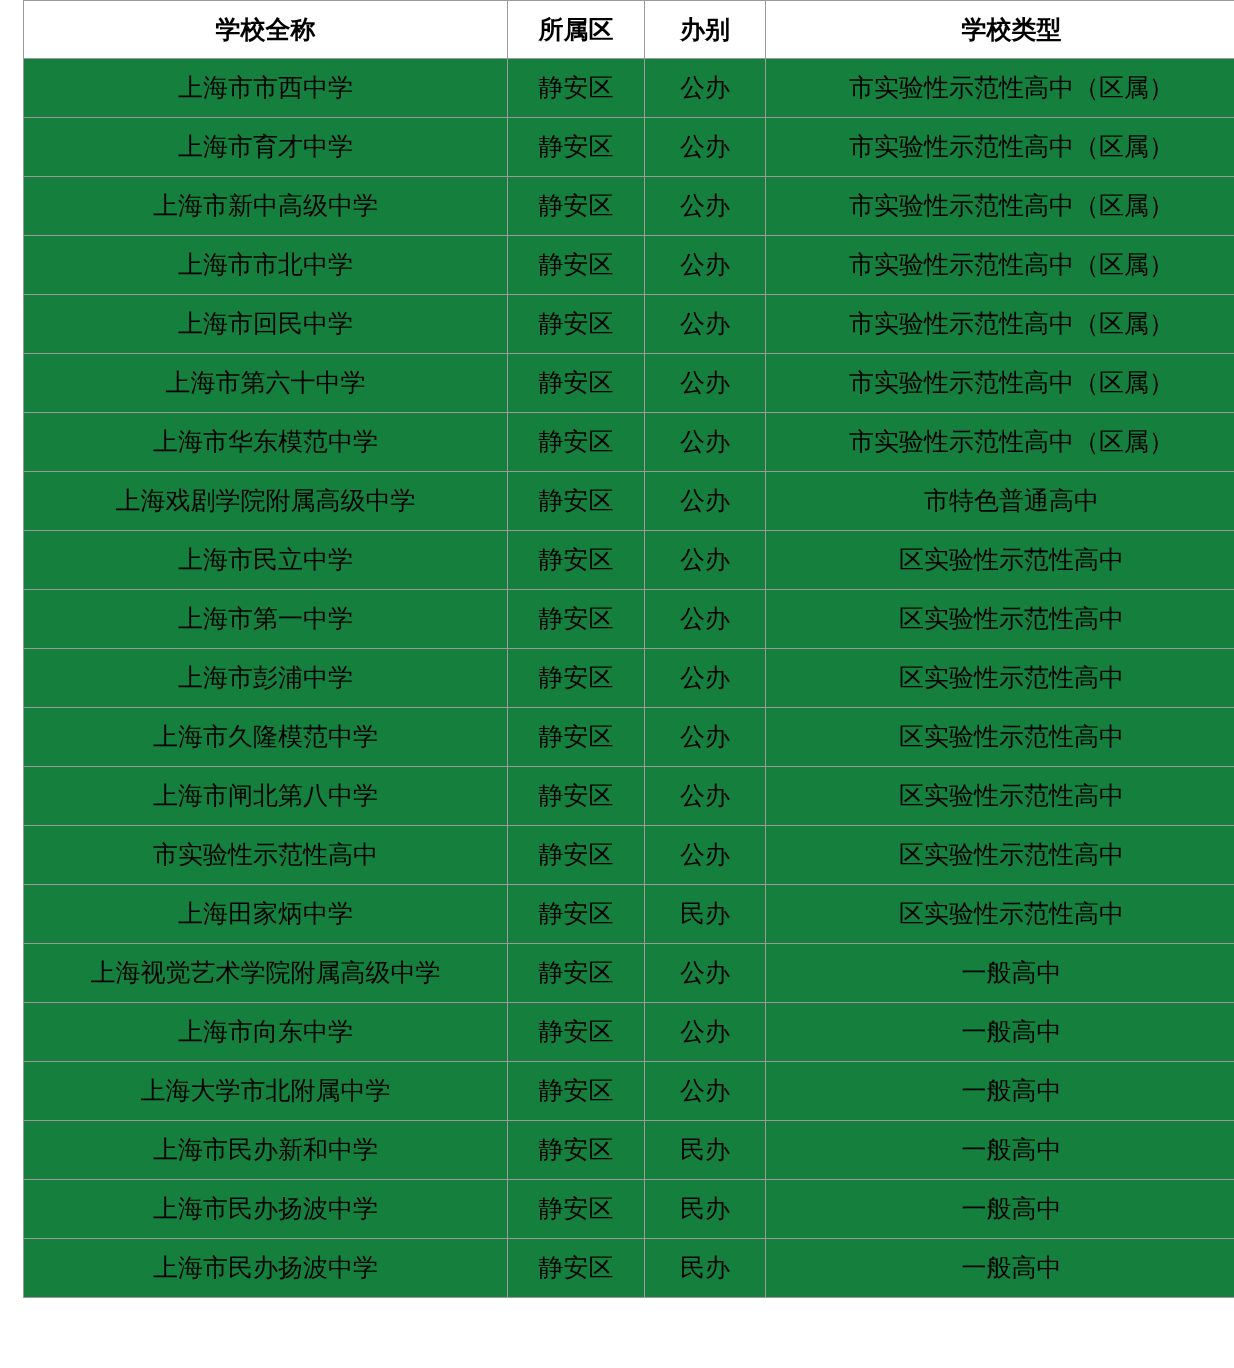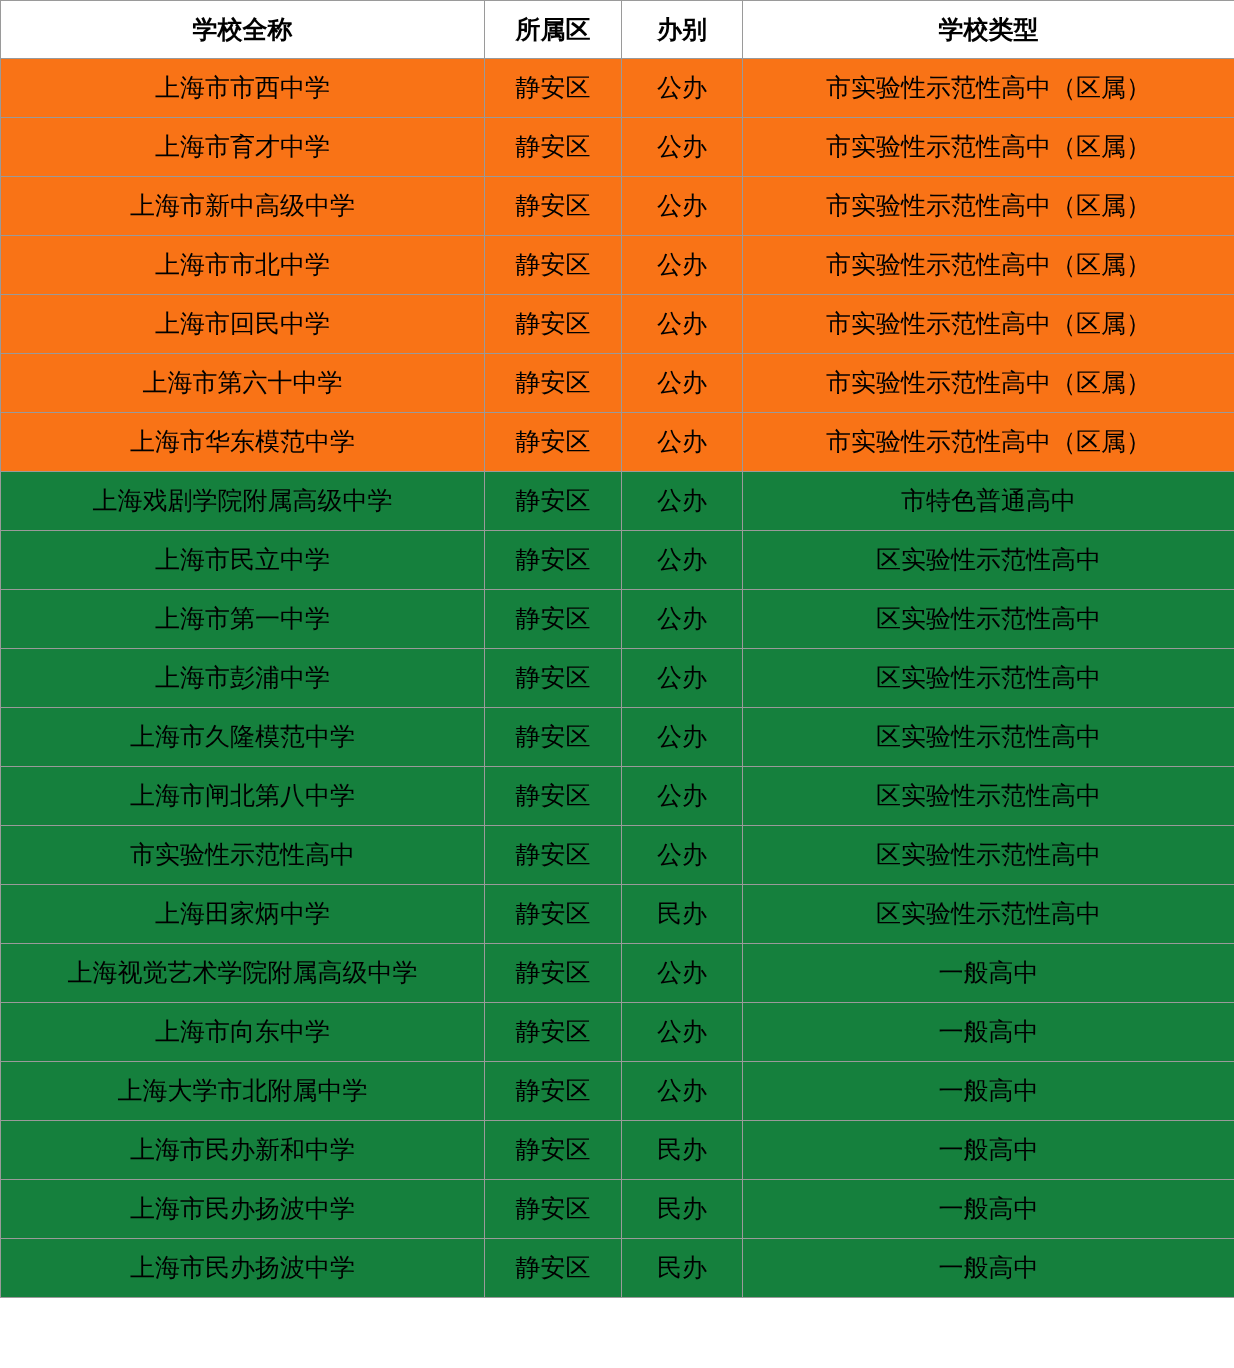--- a/index.html
+++ b/index.html
@@ -10,20 +10,21 @@
   body {
     width: 1234px;
     height: 1368px;
     font-family: "Liberation Sans", sans-serif;
     color: #000000;
     overflow: hidden;
   }
   .table-wrap {
     width: 1212px;
     box-sizing: border-box;
+    padding-left: 23px;
   }
   table.school-table {
     border-collapse: collapse;
     width: 1234px;
     table-layout: fixed;
   }
   table.school-table col.c0 { width: 484px; }
   table.school-table col.c1 { width: 137px; }
   table.school-table col.c2 { width: 121px; }
   table.school-table col.c3 { width: 492px; }
@@ -39,21 +40,21 @@
     height: 58px;
     white-space: nowrap;
     overflow: hidden;
   }
   table.school-table th {
     font-weight: bold;
     background: #ffffff;
     height: 57px;
   }
   table.school-table tr.highlight td {
-    background: #f97316;
+    background: #15803d;
   }
   table.school-table tr.plain td {
     background: #15803d;
   }
 </style>
 </head>
 <body>
 
 <div class="table-wrap">
   <table class="school-table">

